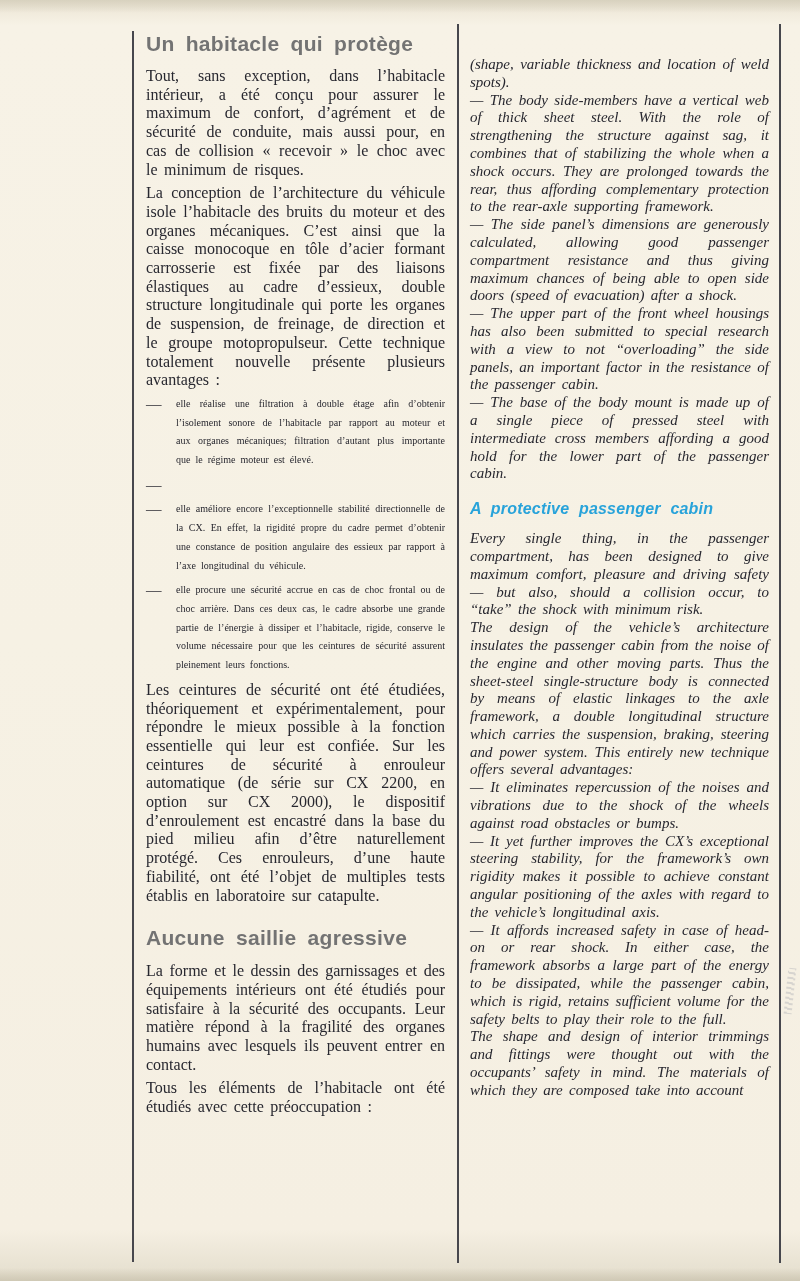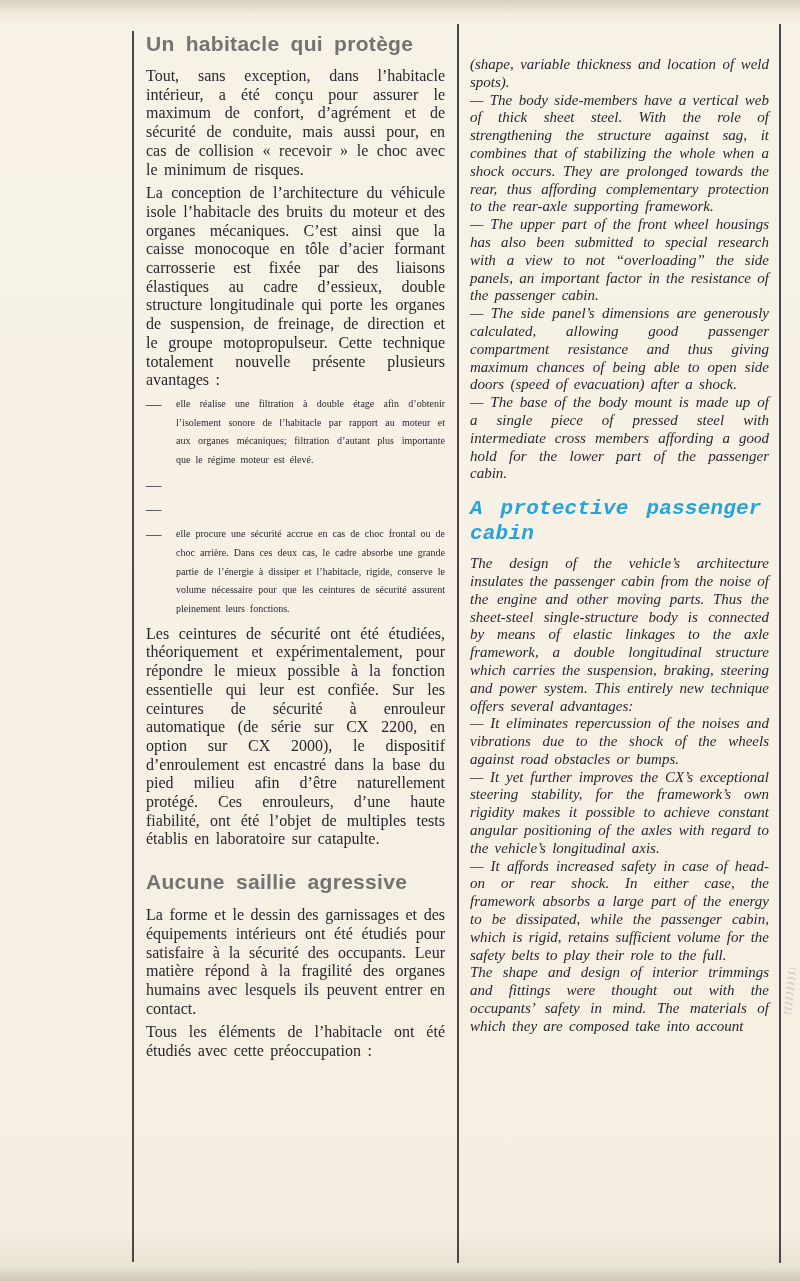--- a/index.html
+++ b/index.html
@@ -29,22 +29,22 @@
   .fr-heading.second{margin-top:20px;margin-bottom:12px;}
   .col-left p{
     font-size:16px;line-height:18.7px;text-align:justify;
     margin:0 0 5px 0;word-spacing:2.5px;
   }
   .bullet{display:flex;margin:2px 0 6px 0;}
   .bullet .dash{flex:0 0 30px;font-size:15.5px;line-height:18.7px;}
   .bullet .btext{flex:1;text-align:justify;font-size:10px;line-height:18.7px;word-spacing:2.5px;}
 
   .en-heading{
-    font-family:Liberation Mono, monospace;font-weight:bold;font-style:italic;
-    font-size:21px;line-height:25px;color:#28a3da;
+    font-family:Liberation Sans, sans-serif;font-weight:bold;font-style:italic;
+    font-size:16px;line-height:25px;color:#28a3da;
     letter-spacing:.2px;word-spacing:5px;margin:13px 0 9px 0;
   }
   .col-right p{
     font-style:italic;font-size:15px;line-height:17.8px;
     text-align:justify;margin:0;word-spacing:2.5px;
   }
   .print-mark{
     position:absolute;left:786px;top:968px;width:8px;height:46px;
     background:repeating-linear-gradient(10deg, rgba(85,95,125,.55) 0 2px, transparent 2px 5px);
     opacity:.35;filter:blur(.6px);transform:rotate(6deg);
@@ -69,42 +69,44 @@
 
     <div class="bullet">
       <span class="dash">—</span>
       <span class="btext">elle réalise une filtration à double étage afin d’obtenir l’isolement sonore de l’habitacle par rapport au moteur et aux organes mécaniques; filtration d’autant plus importante que le régime moteur est élevé.</span>
     </div>
     <div class="bullet">
       <span class="dash">—</span>
     </div>
     <div class="bullet">
       <span class="dash">—</span>
+      <span class="btext">elle améliore encore l’exceptionnelle stabilité directionnelle de la CX. En effet, la rigidité propre du cadre permet d’obtenir une constance de position angulaire des essieux par rapport à l’axe longitudinal du véhicule.</span>
     </div>
     <div class="bullet">
       <span class="dash">—</span>
       <span class="btext">elle procure une sécurité accrue en cas de choc frontal ou de choc arrière. Dans ces deux cas, le cadre absorbe une grande partie de l’énergie à dissiper et l’habitacle, rigide, conserve le volume nécessaire pour que les ceintures de sécurité assurent pleinement leurs fonctions.</span>
     </div>
 
     <p>Les ceintures de sécurité ont été étudiées, théoriquement et expérimentalement, pour répondre le mieux possible à la fonction essentielle qui leur est confiée. Sur les ceintures de sécurité à enrouleur automatique (de série sur CX 2200, en option sur CX 2000), le dispositif d’enroulement est encastré dans la base du pied milieu afin d’être naturellement protégé. Ces enrouleurs, d’une haute fiabilité, ont été l’objet de multiples tests établis en laboratoire sur catapulte.</p>
 
     <h2 class="fr-heading second">Aucune saillie agressive</h2>
     <p>La forme et le dessin des garnissages et des équipements intérieurs ont été étudiés pour satisfaire à la sécurité des occupants. Leur matière répond à la fragilité des organes humains avec lesquels ils peuvent entrer en contact.</p>
     <p>Tous les éléments de l’habitacle ont été étudiés avec cette préoccupation :</p>
   </div>
 
   <div class="col col-right">
     <p>(shape, variable thickness and location of weld spots).</p>
     <p>— The body side-members have a vertical web of thick sheet steel. With the role of strengthening the structure against sag, it combines that of stabilizing the whole when a shock occurs. They are prolonged towards the rear, thus affording complementary protection to the rear-axle supporting framework.</p>
+    <p>— The side panel’s dimensions are generously calculated, allowing good passenger compartment resistance and thus giving maximum chances of being able to open side doors (speed of evacuation) after a shock.</p>
     <p>— The upper part of the front wheel housings has also been submitted to special research with a view to not “overloading” the side panels, an important factor in the resistance of the passenger cabin.</p>
-    <p>— The side panel’s dimensions are generously calculated, allowing good passenger compartment resistance and thus giving maximum chances of being able to open side doors (speed of evacuation) after a shock.</p>
     <p>— The base of the body mount is made up of a single piece of pressed steel with intermediate cross members affording a good hold for the lower part of the passenger cabin.</p>
 
     <h2 class="en-heading">A protective passenger cabin</h2>
 
+    <p>Every single thing, in the passenger compartment, has been designed to give maximum comfort, pleasure and driving safety — but also, should a collision occur, to “take” the shock with minimum risk.</p>
     <p>The design of the vehicle’s architecture insulates the passenger cabin from the noise of the engine and other moving parts. Thus the sheet-steel single-structure body is connected by means of elastic linkages to the axle framework, a double longitudinal structure which carries the suspension, braking, steering and power system. This entirely new technique offers several advantages:</p>
     <p>— It eliminates repercussion of the noises and vibrations due to the shock of the wheels against road obstacles or bumps.</p>
     <p>— It yet further improves the CX’s exceptional steering stability, for the framework’s own rigidity makes it possible to achieve constant angular positioning of the axles with regard to the vehicle’s longitudinal axis.</p>
     <p>— It affords increased safety in case of head-on or rear shock. In either case, the framework absorbs a large part of the energy to be dissipated, while the passenger cabin, which is rigid, retains sufficient volume for the safety belts to play their role to the full.</p>
     <p>The shape and design of interior trimmings and fittings were thought out with the occupants’ safety in mind. The materials of which they are composed take into account</p>
   </div>
 
   <div class="print-mark"></div>
 
 </div>

